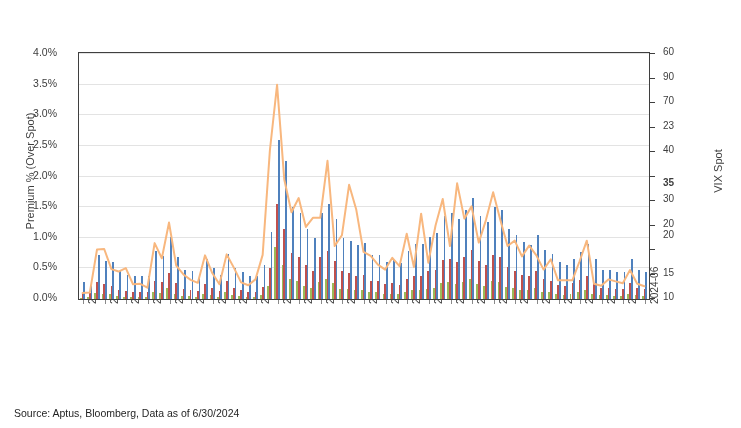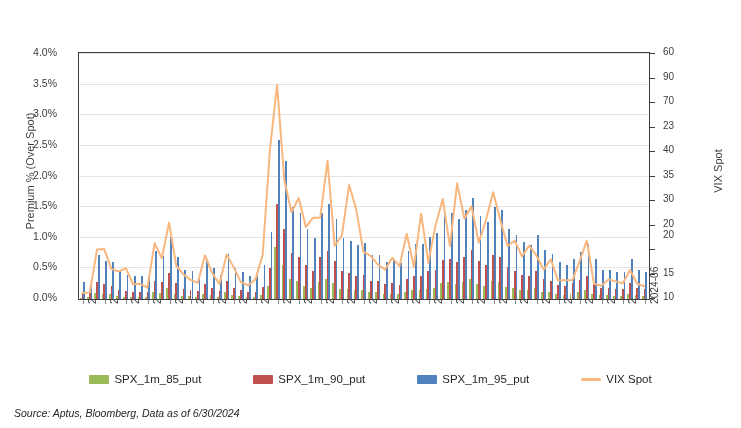--- a/index.html
+++ b/index.html
@@ -62,21 +62,21 @@
     position:absolute;left:0;top:373px;width:741px;
     display:flex;justify-content:center;align-items:center;gap:0px;
     font-size:11.5px;color:#262626;
   }
   .legend-item{display:flex;align-items:center;margin:0 26px;}
   .legend-swatch{width:20px;height:9px;margin-right:5px;border-radius:1px;}
   .legend-line{width:20px;height:3px;margin-right:5px;border-radius:2px;}
 
   .source-note{
     position:absolute;left:14px;top:407px;
-    font-size:10.5px;font-style:italic;color:#1f1f1f;
+    font-size:10.5px;color:#1f1f1f;
   }
 </style>
 </head>
 <body>
 
 <div id="chart-root">
 
 
   <div class="y-left-title">Premium % (Over Spot)</div>
   <div class="y-right-title">VIX Spot</div>
@@ -96,21 +96,21 @@
       <div class="ytick-right" style="top: 292px;">10</div>
       <div class="tickmark-right" style="top: 298px;"></div>
       <div class="ytick-right" style="top: 267.5px;">15</div>
       <div class="tickmark-right" style="top: 273.5px;"></div>
       <div class="ytick-right" style="top: 230px;">20</div>
       <div class="tickmark-right" style="top: 249px;"></div>
       <div class="ytick-right" style="top: 218.5px;">20</div>
       <div class="tickmark-right" style="top: 224.5px;"></div>
       <div class="ytick-right" style="top: 194px;">30</div>
       <div class="tickmark-right" style="top: 200px;"></div>
-      <div class="ytick-right" style="top: 170px;">35</div>
+      <div class="ytick-right" style="top: 178px; font-weight: bold;">35</div>
       <div class="tickmark-right" style="top: 175.5px;"></div>
       <div class="ytick-right" style="top: 145px;">40</div>
       <div class="tickmark-right" style="top: 151px;"></div>
       <div class="ytick-right" style="top: 120.5px;">23</div>
       <div class="tickmark-right" style="top: 126.5px;"></div>
       <div class="ytick-right" style="top: 96px;">70</div>
       <div class="tickmark-right" style="top: 102px;"></div>
       <div class="ytick-right" style="top: 71.5px;">90</div>
       <div class="tickmark-right" style="top: 77.5px;"></div>
       <div class="ytick-right" style="top: 47px;">60</div>
@@ -423,33 +423,15 @@
           <div class="bar" title="SPX_1m_85_put 2024-06: 0.05%" style="left: 562.806px; width: 1.72861px; height: 3.0625px; background: rgb(155, 187, 89);"></div>
           <div class="bar" title="SPX_1m_90_put 2024-06: 0.16%" style="left: 564.534px; width: 1.72861px; height: 9.8px; background: rgb(192, 80, 77);"></div>
           <div class="bar" title="SPX_1m_95_put 2024-06: 0.44%" style="left: 566.263px; width: 1.72861px; height: 26.95px; background: rgb(79, 129, 189);"></div>
         </div>
       <svg id="line-svg" width="569" height="245" viewBox="0 0 569 245" preserveAspectRatio="none" style="position:absolute;left:0;top:0;">
         <polyline id="vix-line" fill="none" stroke-width="2" stroke-linejoin="round" stroke-linecap="round" points="3.60,240.10 10.80,239.61 18.01,196.49 25.21,196.00 32.41,216.09 39.61,218.54 46.82,215.11 54.02,231.28 61.22,230.79 68.42,234.71 75.63,190.12 82.83,205.31 90.03,169.54 97.23,212.66 104.44,221.48 111.64,226.87 118.84,229.81 126.04,202.37 133.25,220.01 140.45,231.28 147.65,201.39 154.85,214.62 162.06,229.32 169.26,232.26 176.46,226.38 183.66,201.88 190.87,97.51 198.07,31.85 205.27,126.42 212.47,159.25 219.68,145.04 226.88,173.95 234.08,164.64 241.28,164.64 248.49,107.80 255.69,193.06 262.89,182.28 270.09,131.81 277.30,156.80 284.50,198.94 291.70,202.86 298.91,211.68 306.11,216.58 313.31,204.82 320.51,213.15 327.72,180.81 334.92,214.13 342.12,160.72 349.32,209.72 356.53,172.48 363.73,146.02 370.93,193.06 378.13,130.34 385.34,165.62 392.54,153.37 399.74,189.63 406.94,167.09 414.15,139.16 421.35,167.09 428.55,193.06 435.75,187.67 442.96,203.35 450.16,192.57 457.36,202.37 464.56,216.58 471.77,206.29 478.97,227.36 486.17,227.36 493.37,227.36 500.58,208.25 507.78,187.67 514.98,230.79 522.18,232.75 529.39,226.38 536.59,228.34 543.79,230.30 550.99,217.07 558.20,230.79 565.40,233.24" stroke="#F8B77E"></polyline>
       </svg>
     </div>
   </div>
 
-  <div class="legend" id="legend">
-      <div class="legend-item">
-        <span class="legend-swatch" style="background: rgb(155, 187, 89);"></span>
-        <span>SPX_1m_85_put</span>
-      </div>
-      <div class="legend-item">
-        <span class="legend-swatch" style="background: rgb(192, 80, 77);"></span>
-        <span>SPX_1m_90_put</span>
-      </div>
-      <div class="legend-item">
-        <span class="legend-swatch" style="background: rgb(79, 129, 189);"></span>
-        <span>SPX_1m_95_put</span>
-      </div>
-      <div class="legend-item">
-        <span class="legend-line" style="background: rgb(248, 183, 126);"></span>
-        <span>VIX Spot</span>
-      </div>
-    </div>
 
   <div class="source-note">Source: Aptus, Bloomberg, Data as of 6/30/2024</div>
 </div>
 
 </body></html>

